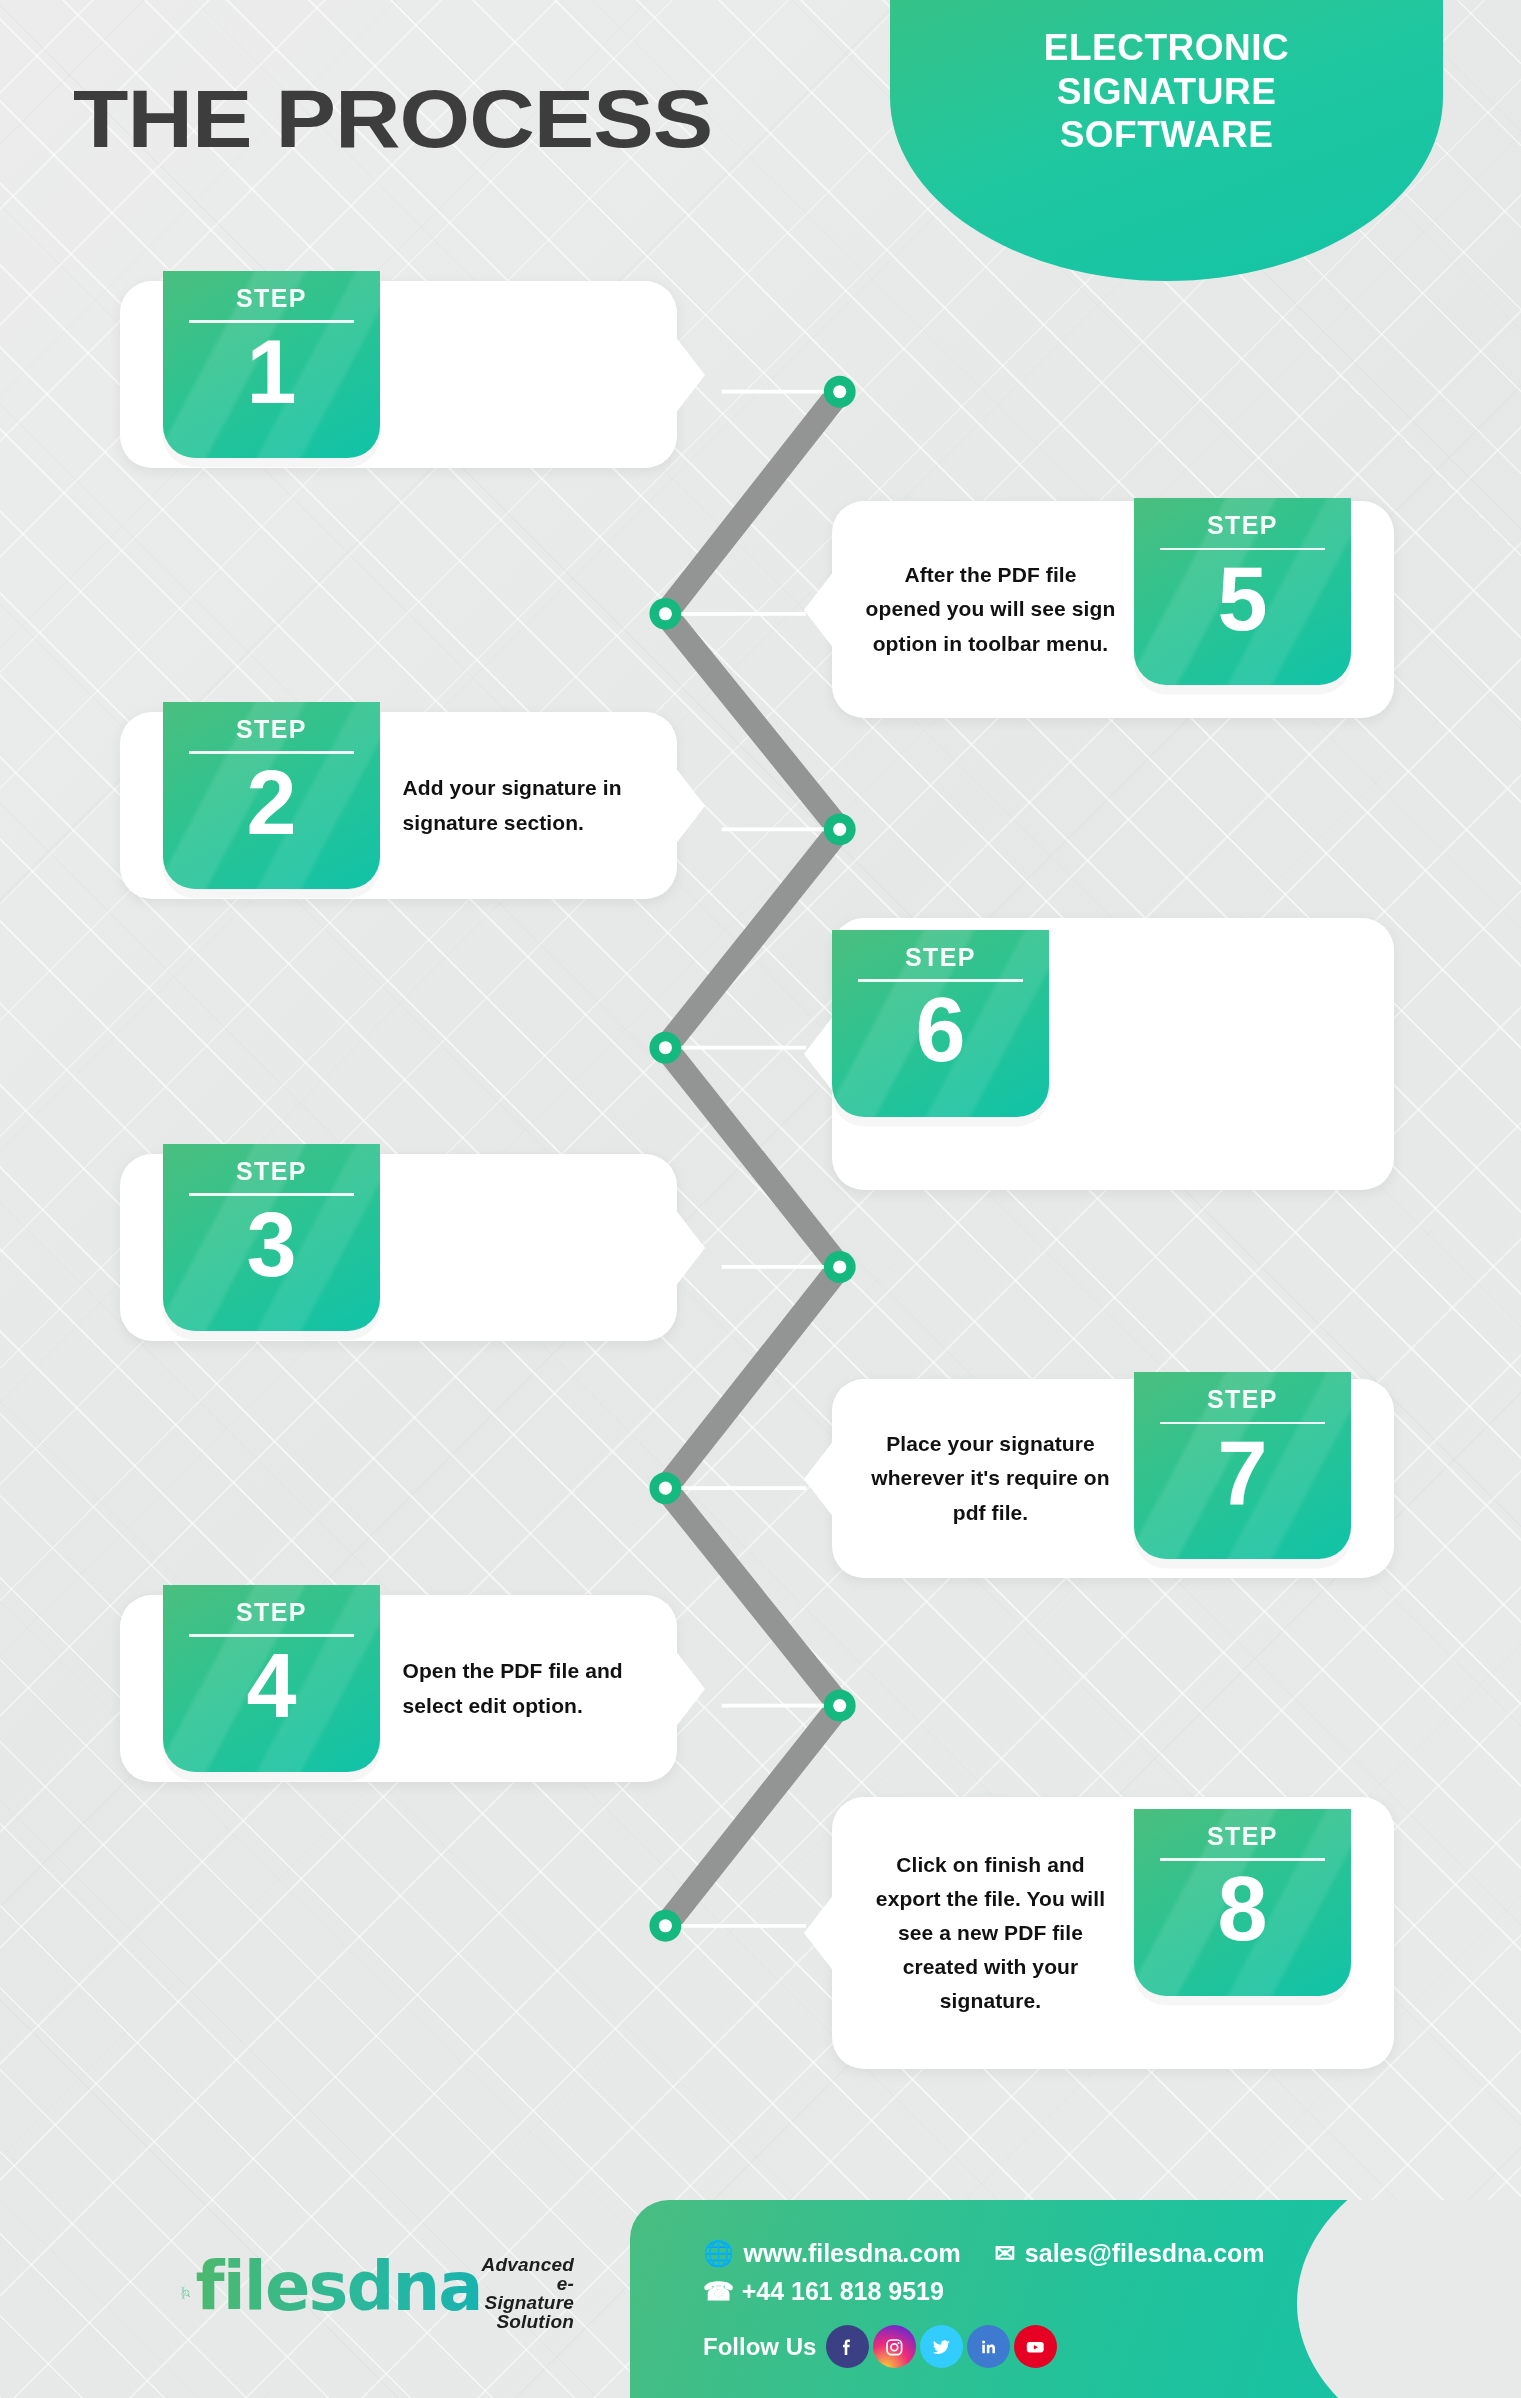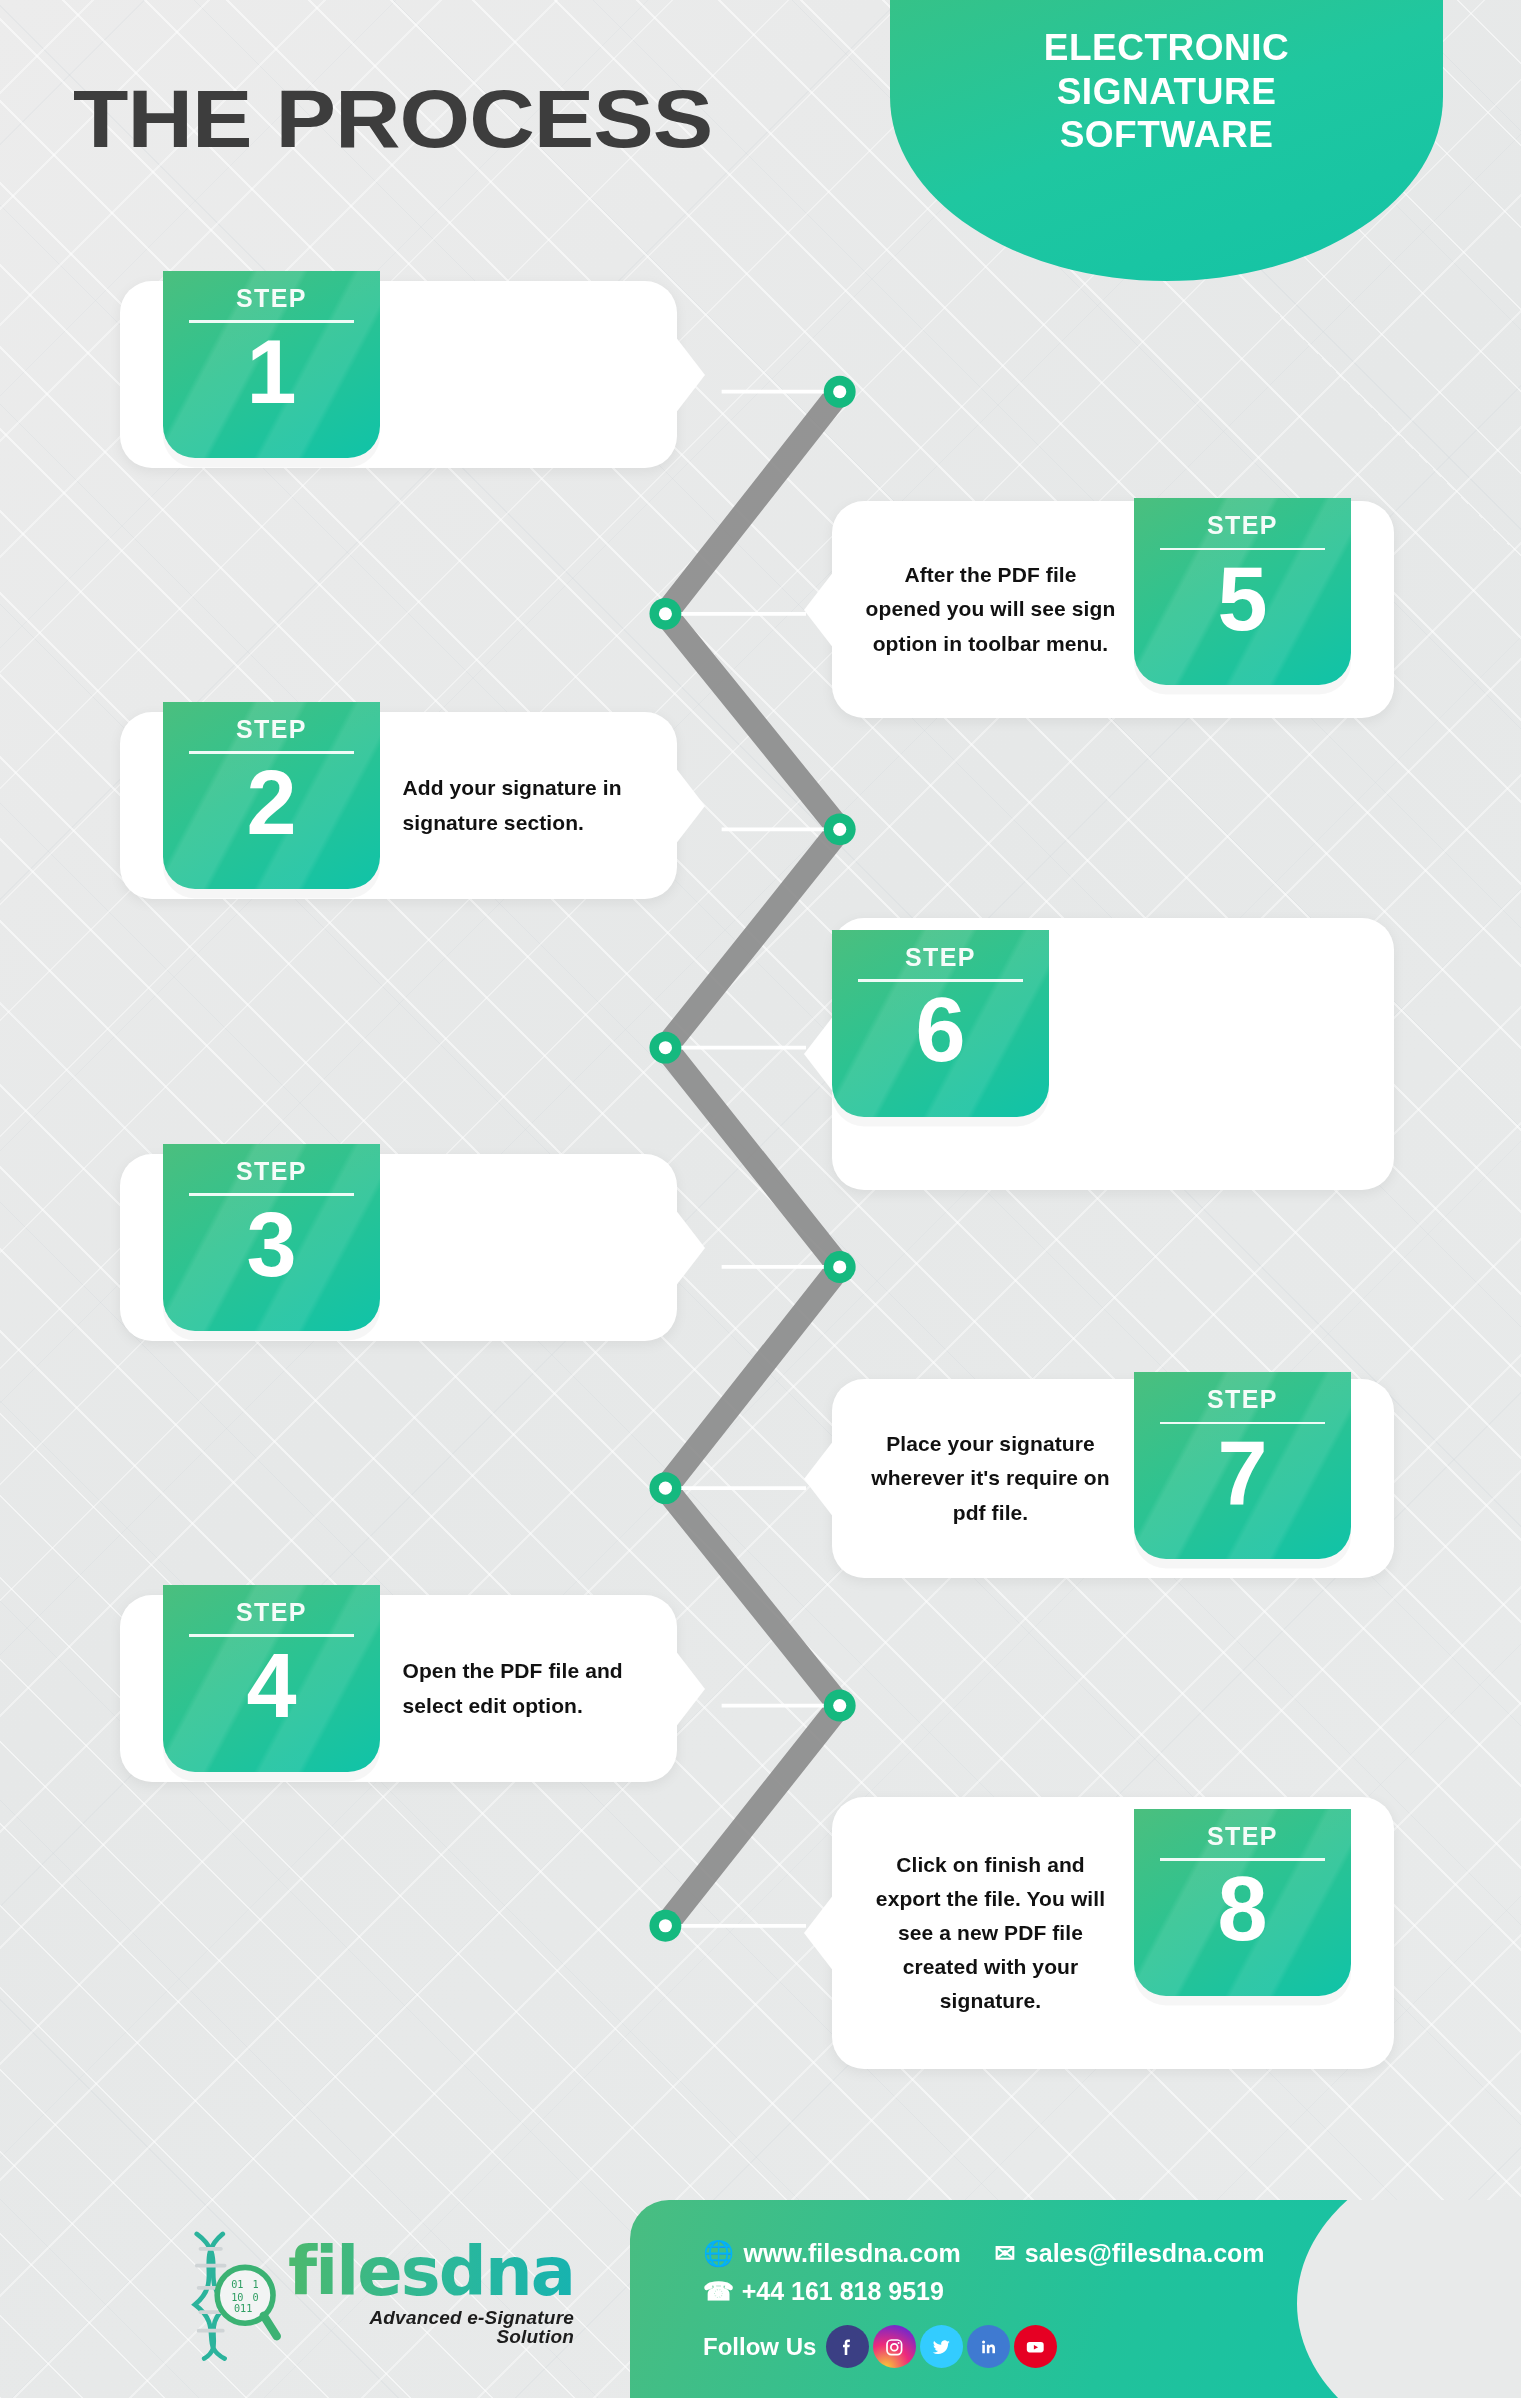--- a/index.html
+++ b/index.html
@@ -135,21 +135,21 @@
   .sicon.tw{ background:#33ccff; }
   .sicon.li{ background:#3f7ad1; }
   .sicon.yt{ background:#e60023; }
 
   
   #logo-block{
     position:absolute; left:180px; top:2213px;
     width:394px; height:159px;
     display:flex; align-items:center; gap:5.6px;
   }
-  #logo-word{ display:flex; flex-direction:column; line-height:1; }
+  #logo-word{ display:flex; line-height:1; }
   #logo-name{
     font-size:67px; font-weight:bold; letter-spacing:-1.9px;
     background:linear-gradient(90deg,#4cb96e 0%,#2cb89a 55%,#17b3b0 100%);
     -webkit-background-clip:text; background-clip:text; color:transparent;
     font-family:"DejaVu Sans", sans-serif;
   }
   #logo-tag{
     font-size:19px; font-weight:bold; font-style:italic;
     color:#1d1d1d; text-align:right; margin-top:1.9px; letter-spacing:0.2px;
   }

